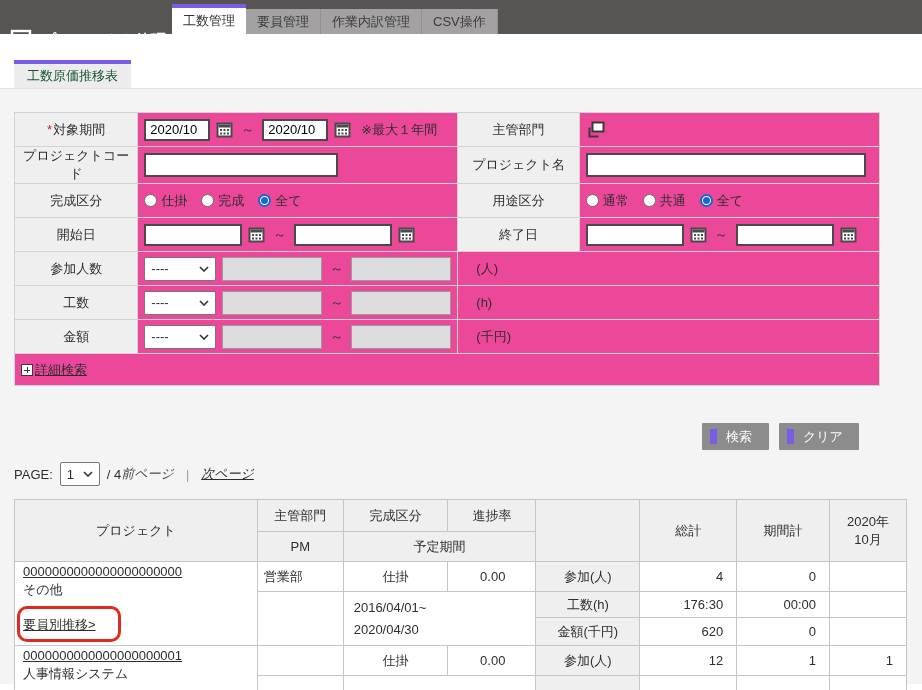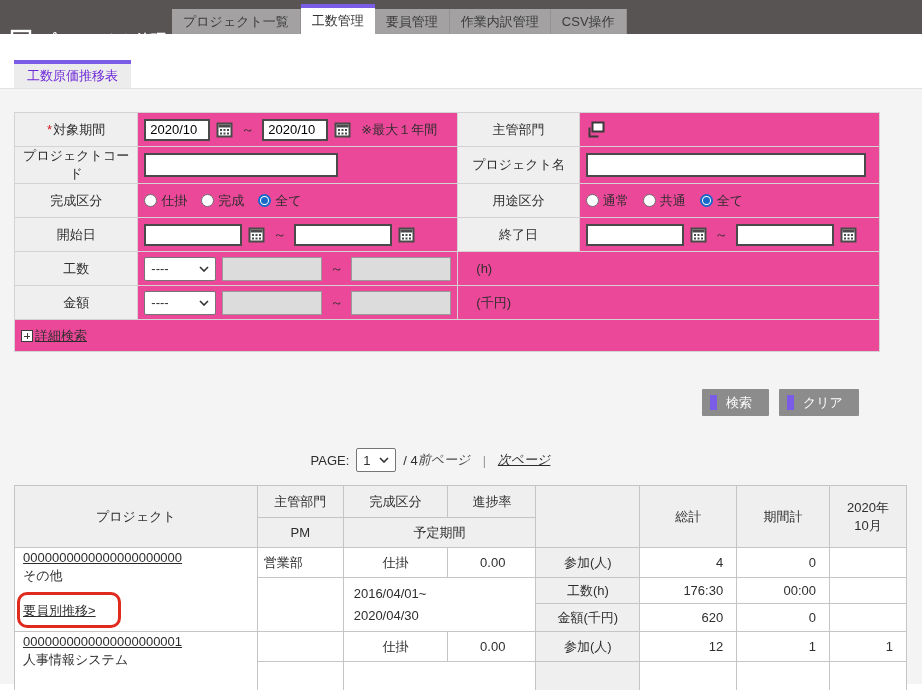--- a/index.html
+++ b/index.html
@@ -12,21 +12,21 @@
   .brand .title { color:#fff; font-weight:bold; font-size:15px; letter-spacing:.5px; }
   .tabs { position:absolute; left:172px; top:0; height:34px; display:flex; align-items:flex-end; }
   .tab { height:25px; line-height:25px; padding:0 11px; background:#a3a1a1; color:#3c3c3c;
          font-size:13px; cursor:pointer; border-right:1px solid #929090; white-space:nowrap; }
   .tab.active { height:30px; line-height:26px; background:#fff; color:#333;
                 border-top:4px solid #7b5ce6; border-right:none; }
 
   
   .subtabrow { margin:26px 0 0 14px; height:28px; }
   .subtab { display:inline-block; border-top:4px solid #7b5ce6; background:#edecec;
-            height:28px; line-height:23px; padding:0 13px; font-size:13px; color:#6d28d9; }
+            height:28px; line-height:23px; padding:0 13px; font-size:13px; color:#14532d; }
 
   
   .content { background:#f5f4f4; border-top:1px solid #e3e1e1; height:596px; padding:23px 0 0 14px; }
 
   
   table.form { border-collapse:collapse; width:866px; background:#ec4899; }
   table.form th, table.form td { border:1px solid #d4d2d2; padding:0 6px; height:34px; vertical-align:middle; }
   table.form { border:1px solid #c6c4c4; }
   table.form th { background:#f0efef; font-weight:normal; text-align:center; color:#2e2e2e; }
   .req { color:#d21a1a; margin-right:1px; }
@@ -57,21 +57,21 @@
   .plusbox::after { top:2px; bottom:2px; left:50%; width:1px; }
 
   
   .btnrow { width:894px; margin-top:37px; display:flex; justify-content:flex-end; gap:10px; padding-right:49px; }
   .btn { height:27px; background:#8c8c8c; color:#fff; display:inline-flex; align-items:center;
          padding:0 14px 0 8px; cursor:pointer; font-size:13px; border-radius:1px; }
   .btn .bar { display:inline-block; width:7px; height:15px; background:#7b5ce6; margin-right:9px; }
   .btn.search { min-width:67px; } .btn.clear { min-width:80px; }
 
   
-  .pagerow { width:894px; margin-top:32px; display:flex; justify-content:center; align-items:center;
+  .pagerow { width:894px; margin-top:12px; display:flex; justify-content:flex-start; align-items:center;
              padding-right:61px; }
   .pageleft { display:flex; align-items:center; gap:7px; }
   .pageright { display:flex; align-items:center; gap:12px;font-style:italic; }
   .prev { color:#4a4a4a; }
   .sep { color:#9a9a9a; }
 
   
   table.grid { border-collapse:collapse; width:893px; margin-top:13px; background:#fff; border:1px solid #bdbbbb; }
   table.grid th, table.grid td { border:1px solid #c6c4c4; padding:0 6px; font-weight:normal; font-size:13px; }
   table.grid th { background:#f0efef; text-align:center; }
@@ -97,21 +97,20 @@
   <div class="brand">
     <span>
       <svg width="22" height="22" viewBox="0 0 22 22">
         <rect x="2" y="2" width="18" height="18" fill="none" stroke="#fff" stroke-width="2.4"></rect>
         <path d="M7 7 h8 v4 h-5 v4 h5" fill="none" stroke="#fff" stroke-width="2.4"></path>
       </svg>
     </span>
     <span class="title">プロジェクト管理</span>
   </div>
   <div class="tabs">
-    <div class="tab">プロジェクト一覧</div>
     <div class="tab active">工数管理</div>
     <div class="tab">要員管理</div>
     <div class="tab">作業内訳管理</div>
     <div class="tab">CSV操作</div>
   </div>
 </div>
 
 <div class="subtabrow">
   <span class="subtab">工数原価推移表</span>
 </div>
@@ -264,20 +263,37 @@
                     <rect x="7.5" y="8" width="2" height="2"></rect>
                     <rect x="11" y="8" width="2" height="2"></rect>
                     <rect x="4" y="11.5" width="2" height="2"></rect>
                     <rect x="7.5" y="11.5" width="2" height="2"></rect>
                     <rect x="11" y="11.5" width="2" height="2"></rect>
                   </g>
                 </svg>
           </span>
         </div>
       </td>
+    </tr>
+    <tr>
+      <th>参加人数</th>
+      <td>
+        <div class="cellflex">
+          <span class="sel w72">
+            <span>----</span>
+            <svg class="chev" viewBox="0 0 10 6">
+                  <polyline points="1,1 5,5 9,1" fill="none" stroke="#333" stroke-width="1.6"></polyline>
+                </svg>
+          </span>
+          <input class="ti dis" disabled="" value="" style="">
+          <span class="tilde">～</span>
+          <input class="ti dis" disabled="" value="" style="">
+        </div>
+      </td>
+      <td colspan="2"><span style="padding-left:12px">(人)</span></td>
     </tr>
     <tr>
       <th>工数</th>
       <td>
         <div class="cellflex">
           <span class="sel w72">
             <span>----</span>
             <svg class="chev" viewBox="0 0 10 6">
                   <polyline points="1,1 5,5 9,1" fill="none" stroke="#333" stroke-width="1.6"></polyline>
                 </svg>

